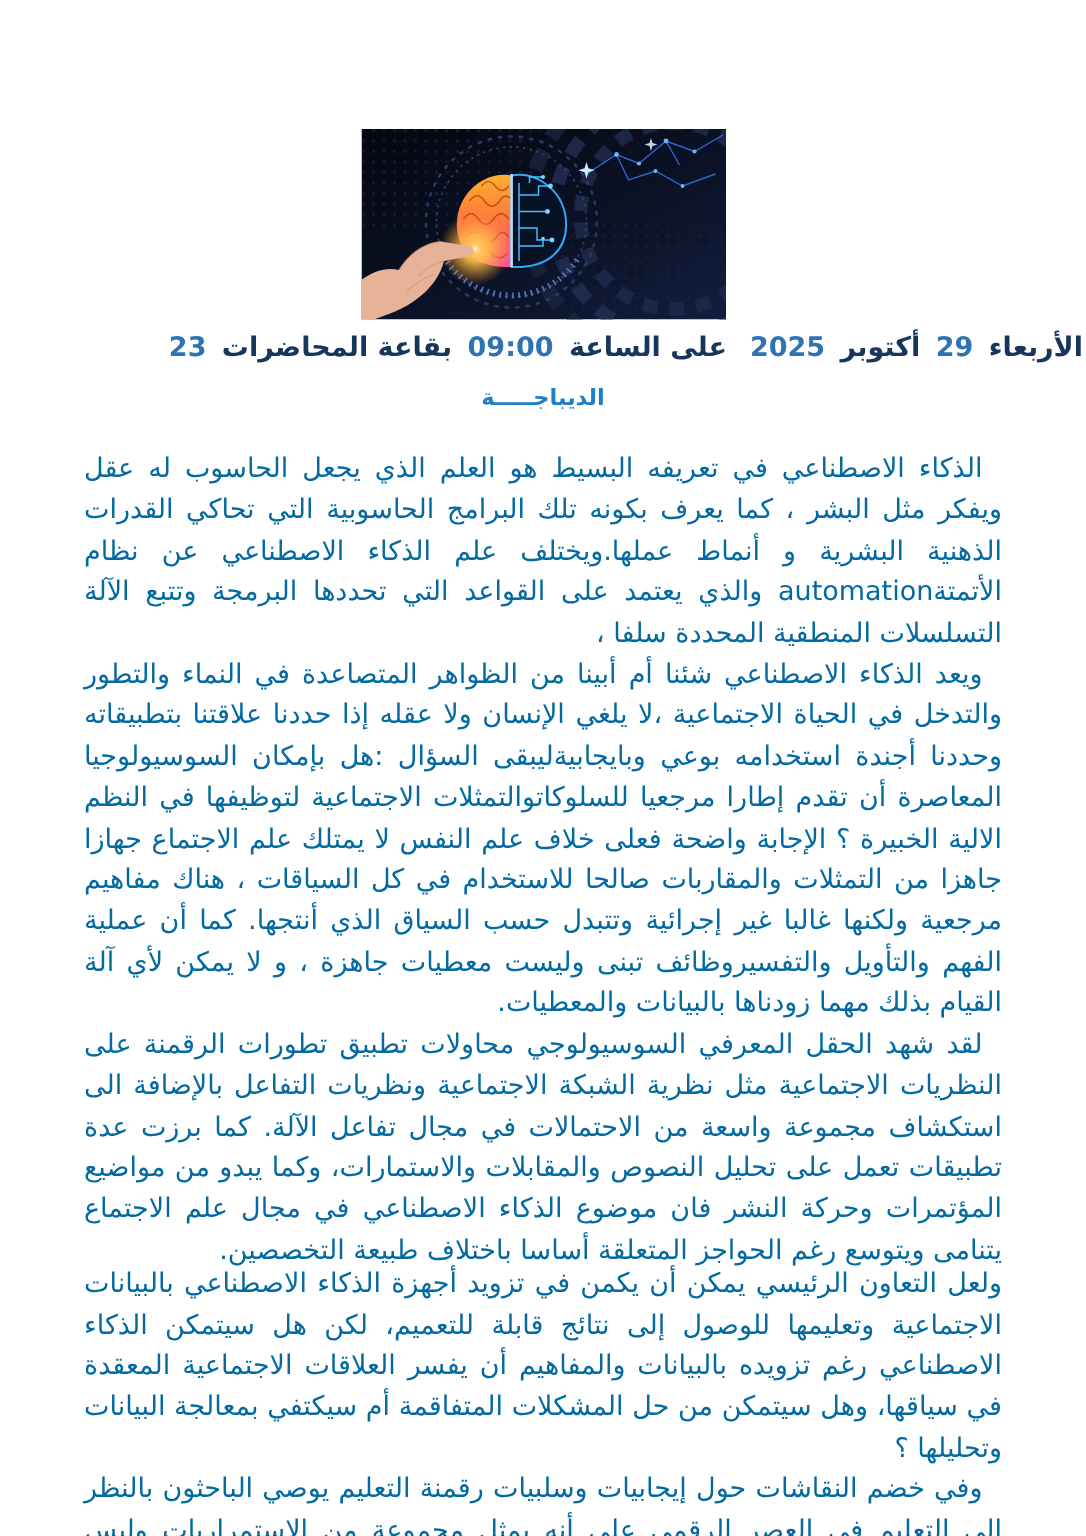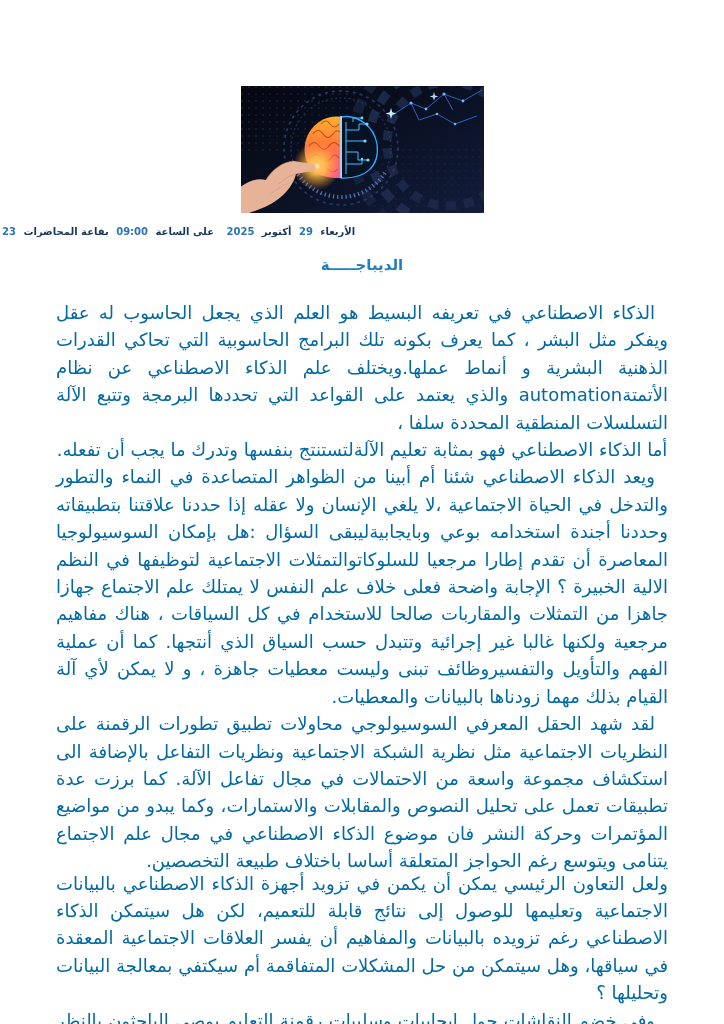--- a/index.html
+++ b/index.html
@@ -4,22 +4,22 @@
 <style>
   html,body{margin:0;padding:0;}
   body{
     width:724px;height:1024px;background:#ffffff;
     font-family:"DejaVu Sans","Liberation Sans",sans-serif;
     overflow:hidden;
   }
   .page{position:relative;width:724px;height:1024px;background:#ffffff;}
   .hero{display:block;width:243px;height:127px;margin:86px auto 0;}
   .date-line{
-    margin-top:8px;text-align:left;direction:rtl;unicode-bidi:embed;
-    font-weight:bold;font-size:10px;line-height:22px;color:#17365D;
+    margin-top:8px;text-align:right;direction:rtl;unicode-bidi:embed;
+    font-weight:bold;font-size:18px;line-height:22px;color:#17365D;
     letter-spacing:0;
   }
   .date-line span{margin:0 2px;white-space:nowrap;}
   .date-line .num{color:#2E74B5;}
   .date-line .gap{margin-left:7px;}
   .doc-title{
     margin-top:13px;text-align:center;direction:rtl;
     font-weight:bold;font-size:15px;color:#1F7EC4;
   }
   .content{
@@ -146,20 +146,19 @@
     <span>على الساعة</span>
     <span class="num">09:00</span>
     <span>بقاعة المحاضرات</span>
     <span class="num">23</span>
   </div>
 
   <div class="doc-title">الديباجـــــة</div>
 
   <div class="content">
     <p class="indent">الذكاء الاصطناعي  في تعريفه البسيط هو العلم الذي يجعل الحاسوب له عقل ويفكر مثل البشر ، كما يعرف بكونه تلك البرامج الحاسوبية التي تحاكي القدرات الذهنية البشرية و أنماط عملها.ويختلف علم الذكاء الاصطناعي عن نظام الأتمتةautomation والذي يعتمد على القواعد التي تحددها البرمجة وتتبع الآلة التسلسلات المنطقية المحددة سلفا ،</p>
-    <p class="center">أما الذكاء الاصطناعي فهو بمثابة تعليم الآلةلتستنتج بنفسها وتدرك ما يجب أن تفعله.</p>
     <p class="indent">ويعد الذكاء الاصطناعي شئنا أم أبينا من الظواهر المتصاعدة في النماء والتطور والتدخل في الحياة الاجتماعية ،لا يلغي الإنسان ولا عقله إذا حددنا علاقتنا بتطبيقاته وحددنا أجندة استخدامه بوعي وبايجابيةليبقى السؤال :هل بإمكان السوسيولوجيا المعاصرة أن تقدم إطارا مرجعيا للسلوكاتوالتمثلات الاجتماعية لتوظيفها في النظم الالية الخبيرة ؟ الإجابة واضحة فعلى خلاف علم النفس لا يمتلك علم الاجتماع جهازا جاهزا من التمثلات والمقاربات صالحا للاستخدام في كل السياقات  ، هناك مفاهيم مرجعية ولكنها غالبا غير إجرائية وتتبدل حسب السياق الذي أنتجها. كما أن عملية الفهم والتأويل والتفسيروظائف تبنى وليست معطيات جاهزة ، و لا يمكن لأي آلة القيام بذلك مهما زودناها بالبيانات والمعطيات.</p>
     <p class="indent">لقد شهد الحقل  المعرفي السوسيولوجي محاولات تطبيق تطورات الرقمنة على النظريات الاجتماعية مثل نظرية الشبكة الاجتماعية ونظريات التفاعل بالإضافة الى استكشاف مجموعة واسعة من الاحتمالات في مجال تفاعل الآلة. كما برزت عدة تطبيقات تعمل على تحليل النصوص والمقابلات والاستمارات، وكما يبدو من مواضيع المؤتمرات وحركة النشر فان موضوع  الذكاء الاصطناعي في مجال علم الاجتماع يتنامى ويتوسع رغم الحواجز المتعلقة أساسا باختلاف طبيعة التخصصين.</p>
     <p class="tight">ولعل التعاون الرئيسي يمكن أن يكمن في تزويد أجهزة الذكاء الاصطناعي بالبيانات الاجتماعية وتعليمها للوصول إلى نتائج قابلة للتعميم، لكن هل سيتمكن الذكاء الاصطناعي رغم تزويده  بالبيانات والمفاهيم أن يفسر العلاقات الاجتماعية المعقدة في سياقها، وهل سيتمكن من حل المشكلات المتفاقمة أم سيكتفي بمعالجة البيانات وتحليلها ؟</p>
     <p class="indent">وفي خضم النقاشات حول إيجابيات وسلبيات رقمنة التعليم يوصي الباحثون بالنظر إلى التعليم في العصر الرقمي على أنه يمثل مجموعة من الاستمراريات وليس مجموعة من الانقطاعات الجذرية مع التعليم في ما سبق، ففي حين أن التكنولوجيات الرقمية ترتبط بنحو واضح ببعض التغيرات العميقة في تنظيم التعليم والتعلم في المجتمع فهناك حاجة إلى علماء الاجتماع كي يدحضوا فكرة أن التكنولوجيات الرقمية تعمل على تغيير علاقات القوى بين المتعلمين الأفراد والمؤسسات الرسمية أو على تغيير القضايا الراسخة منذ زمن طويل مثل الإنتاج وإعادة الإنتاج والهيمنة، و</p>
   </div>
 
 </div>
 
 </body></html>

